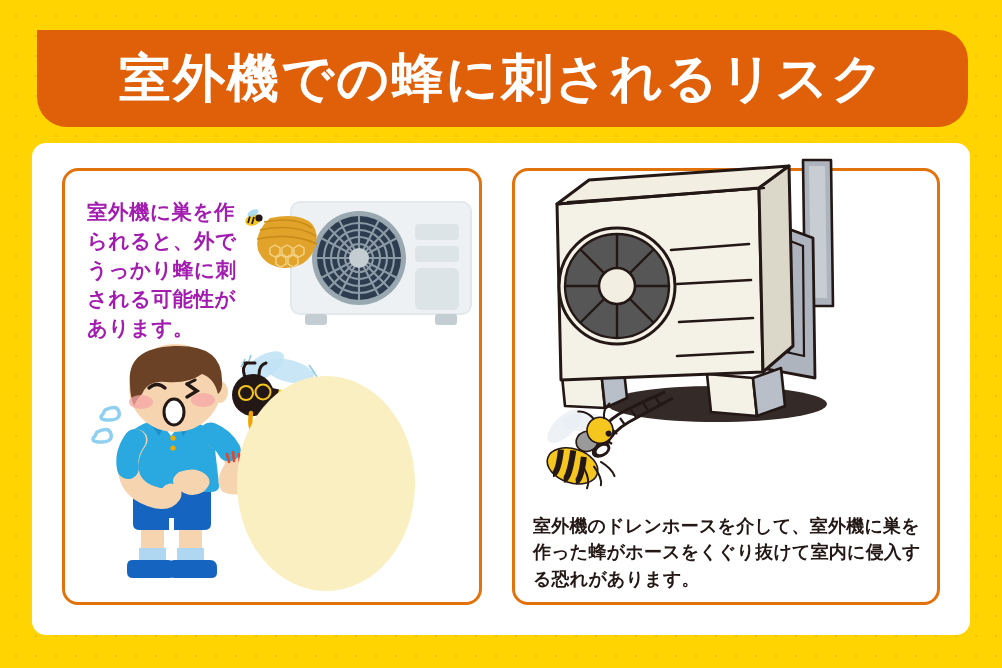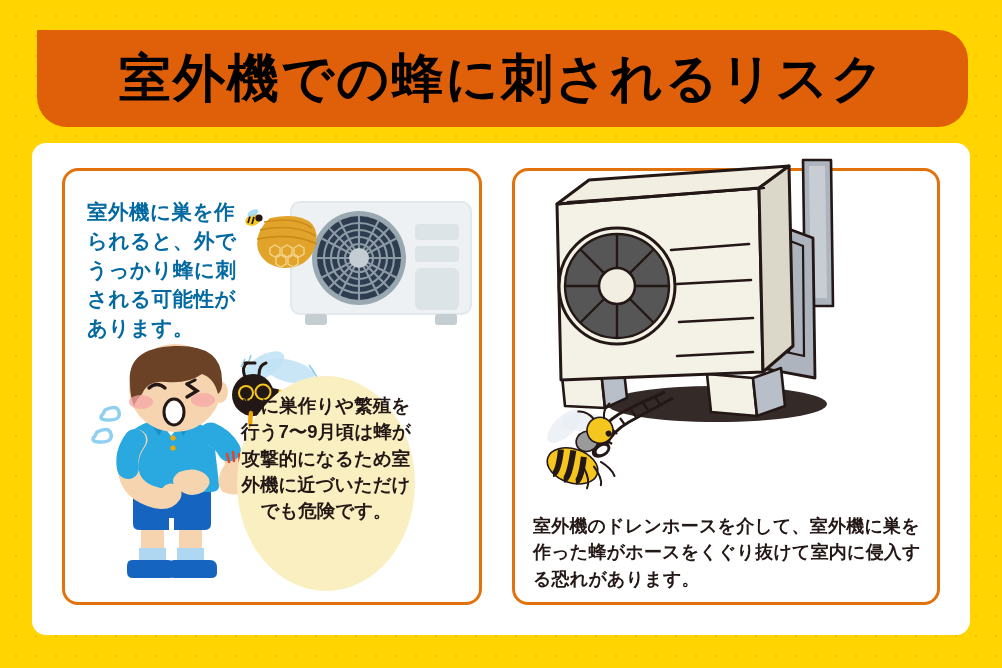--- a/index.html
+++ b/index.html
@@ -20,21 +20,21 @@
   }
 
   
   #title-banner{
     position:absolute;left:37px;top:30px;width:931px;height:97px;
     background:#E0600A;
     border-radius:0 30px 30px 30px;
     display:flex;align-items:center;justify-content:center;
   }
   #title-text{
-    color:#000000;
+    color:#ffffff;
     font-family:"Liberation Serif","DejaVu Serif",serif;
     font-weight:bold;
     font-size:52px;
     letter-spacing:2px;
     white-space:nowrap;
     line-height:1;
   }
 
   
   #content-card{
@@ -48,21 +48,21 @@
     box-sizing:border-box;
     overflow:visible;
   }
   #panel-left{left:30px;width:420px;}
   #panel-right{left:480px;width:428px;}
   .panel-clip{position:absolute;inset:0;border-radius:13px;overflow:hidden;}
 
   
   #left-lead-text{
     position:absolute;left:22px;top:26px;width:160px;
-    font-size:20.5px;font-weight:bold;color:#0369a1;
+    font-size:20.5px;font-weight:bold;color:#a21caf;
     line-height:1.42;letter-spacing:.5px;
   }
 
   
   #flat-ac{position:absolute;left:222px;top:25px;width:188px;height:140px;}
 
   
   #hive{position:absolute;left:175px;top:25px;width:82px;height:82px;}
 
   
@@ -258,21 +258,20 @@
 
         <g stroke="#E2462B" stroke-width="4" fill="none" stroke-linecap="round">
           <path d="M50 98l6-5 2 7 6-5 2 7"></path>
           <path d="M74 104l6-5 3 7 6-5 3 7"></path>
           <path d="M56 118l6-5 3 7 6-5 3 7"></path>
           <path d="M88 120l6-5 3 7 6-5"></path>
         </g>
       </svg>
 
       <div id="ellipse-bubble"></div>
-      <div id="ellipse-text">特に巣作りや繁殖を行う7〜9月頃は蜂が攻撃的になるため室外機に近づいただけでも危険です。</div>
 
       <div id="left-lead-text">室外機に巣を作られると、外でうっかり蜂に刺される可能性があります。</div>
     </div>
   </div>
 
   <div class="panel" id="panel-right">
 
     <svg id="sketch-ac" viewBox="0 0 405 350">
 
       <path d="M276 4 L304 4 L306 150 L278 150 Z" fill="#AEB4BE" stroke="#231815" stroke-width="2.6" stroke-linejoin="round"></path>

